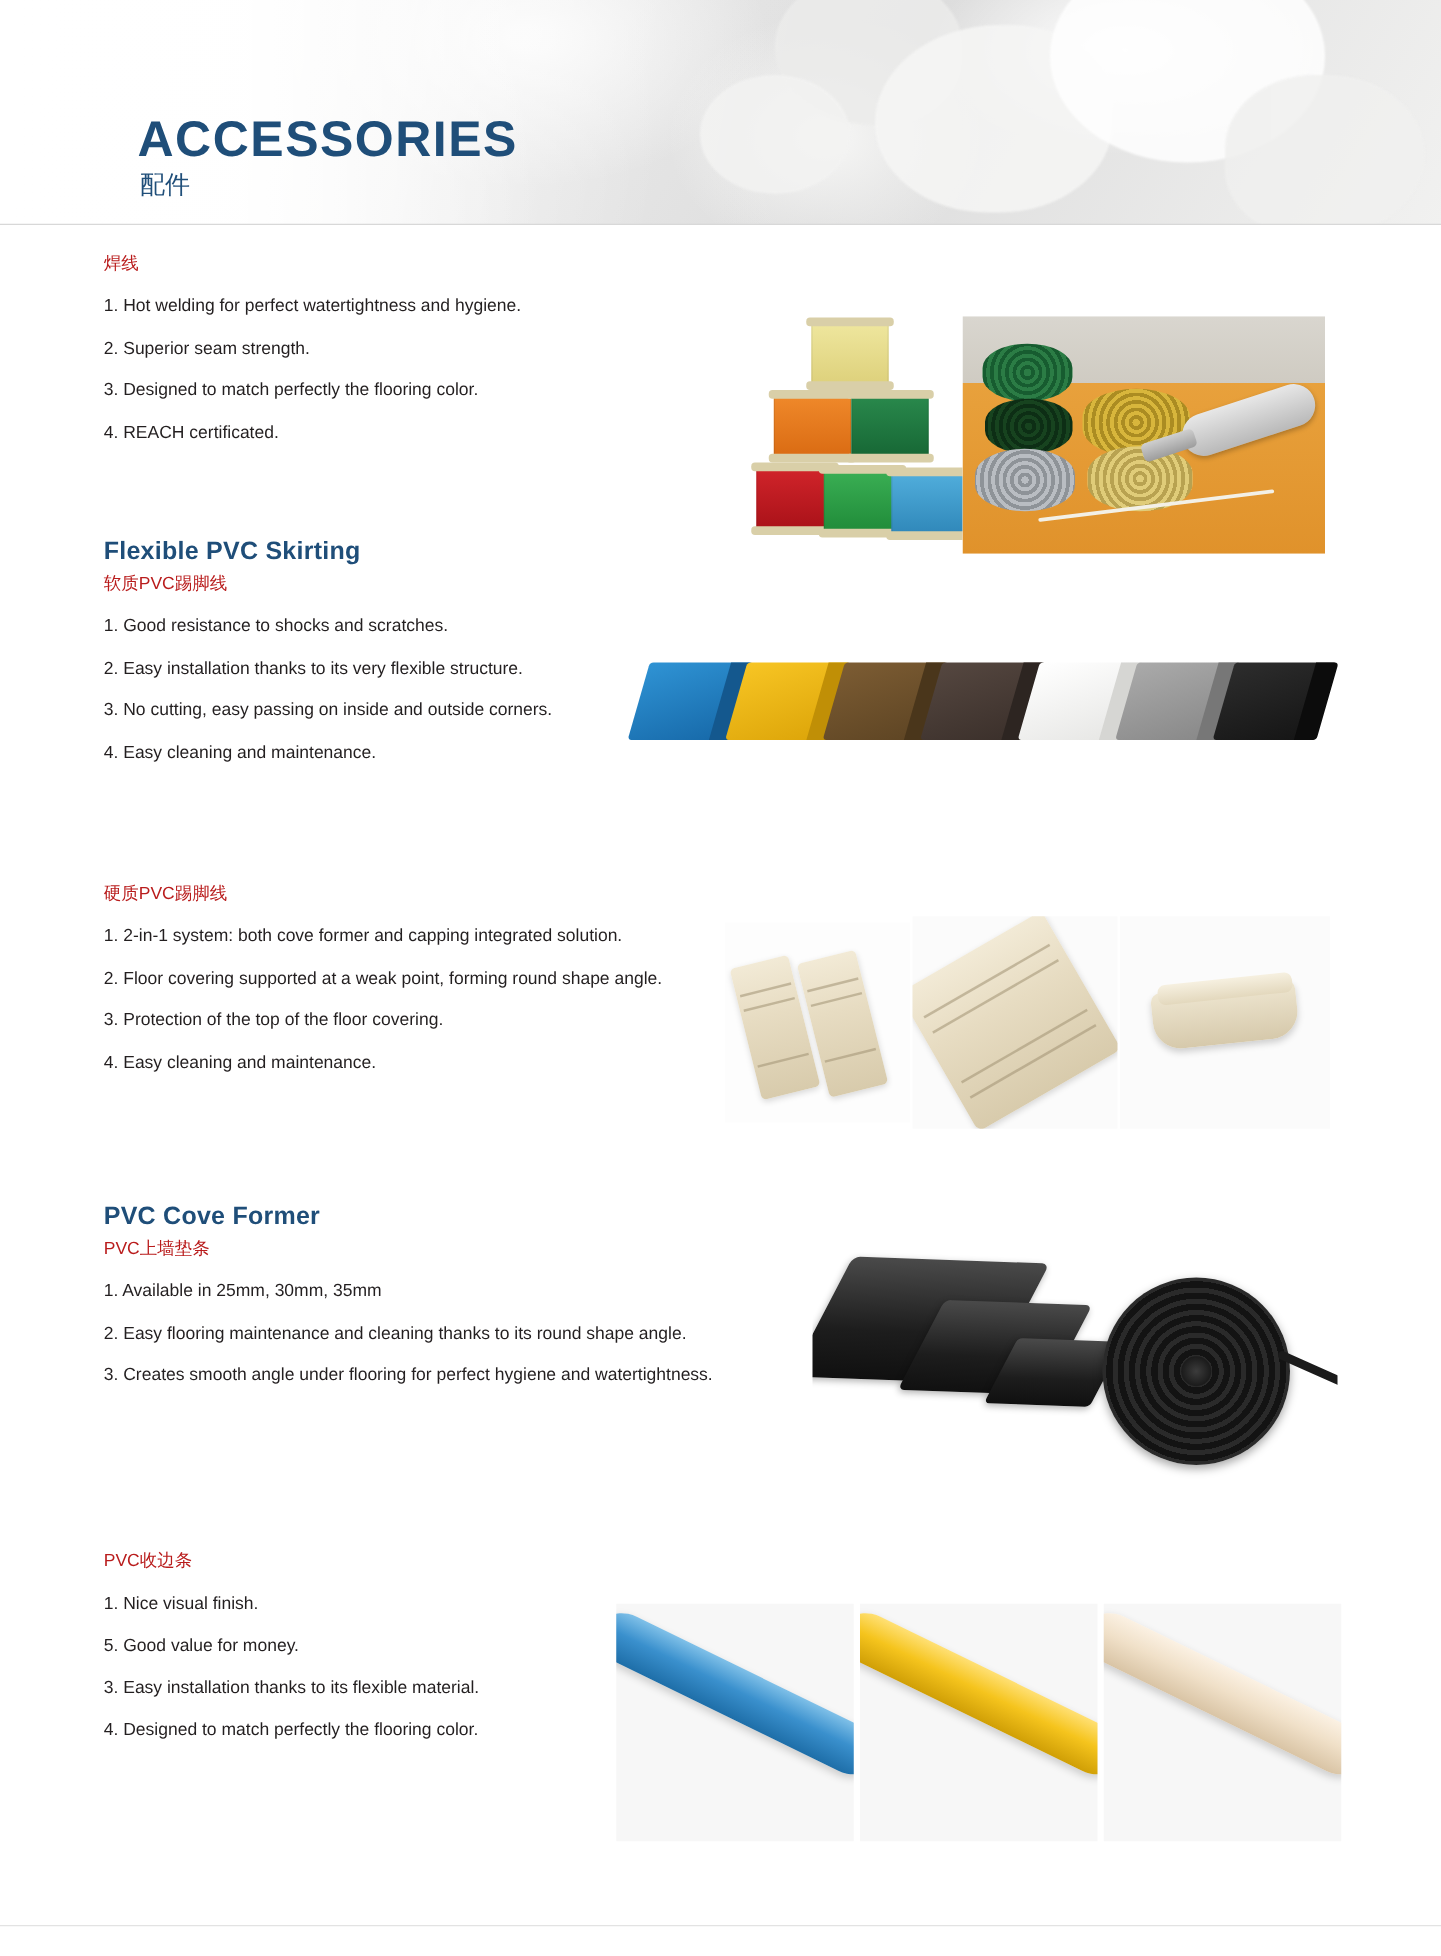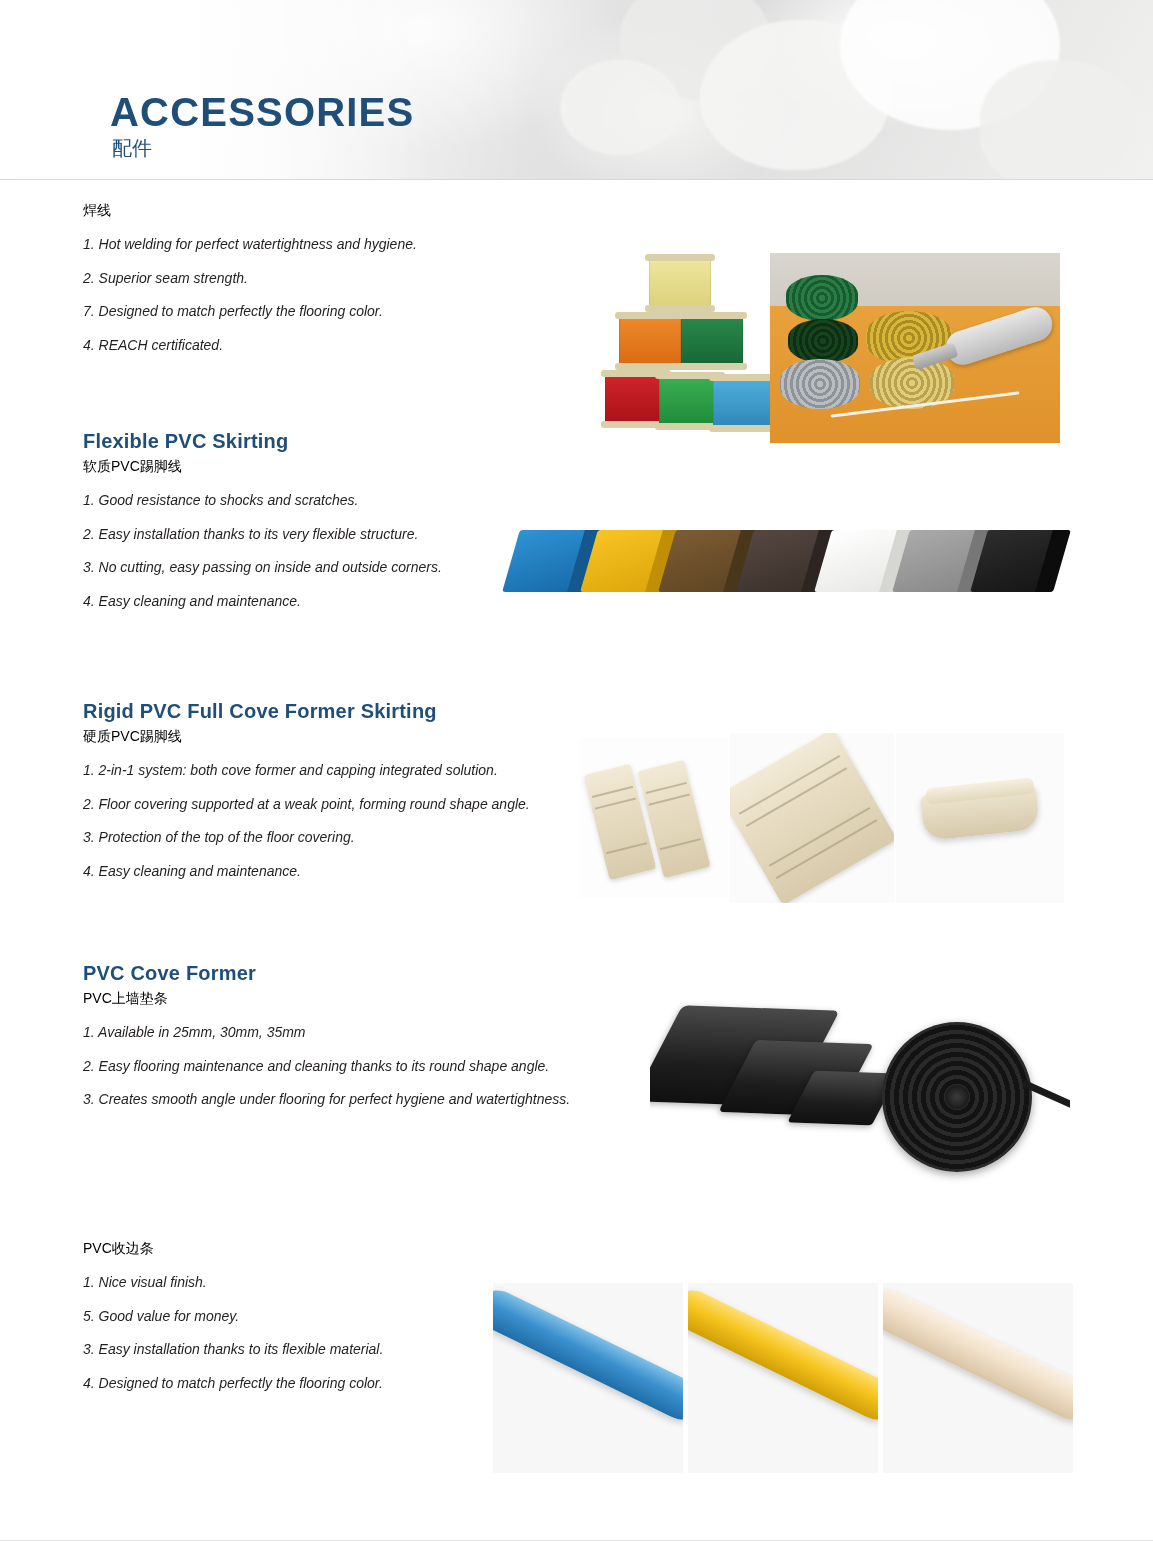--- a/index.html
+++ b/index.html
@@ -57,23 +57,23 @@
     position:absolute; left:0; bottom:0; width:1153px; height:1px; background:#d8d8d8;
   }
 
   
   .section { position:absolute; }
   .sec-title {
     font-size:20px; font-weight:bold; color:#1f4e79; margin:0; line-height:1.1;
     letter-spacing:.2px;
   }
   .sec-sub {
-    font-size:14px; color:#000000; margin:7px 0 0 0; line-height:1.1;
-  }
-  .bullets { margin:18px 0 0 0; padding:0; list-style:none;font-style:italic; }
+    font-size:14px; color:#b91c1c; margin:7px 0 0 0; line-height:1.1;
+  }
+  .bullets { margin:18px 0 0 0; padding:0; list-style:none; }
   .bullets li { font-size:14px; color:#231f20; line-height:1.25; margin-bottom:16px; }
 
   
   .photo { position:absolute; overflow:hidden; background:#fff; }
 
   
   .spool-pile { position:absolute; left:605px; top:253px; width:150px; height:190px; }
   .spool {
     position:absolute; width:62px; height:52px; border-radius:4px;
     box-shadow:inset 0 0 0 1px rgba(0,0,0,.08);
@@ -150,21 +150,21 @@
     <div class="header-sub">配件</div>
   </div>
   <div class="header-rule"></div>
 </div>
 
 <div class="section" style="left:83px; top:196px; width:480px;">
   <div class="sec-sub">焊线</div>
   <ul class="bullets">
     <li>1. Hot welding for perfect watertightness and hygiene.</li>
     <li>2. Superior seam strength.</li>
-    <li>7. Designed to match perfectly the flooring color.</li>
+    <li>3. Designed to match perfectly the flooring color.</li>
     <li>4. REACH certificated.</li>
   </ul>
 </div>
 
 <div class="spool-pile">
   <div class="spool" style="left:44px; top:4px;  background:linear-gradient(180deg,#efe79f,#ddd07a);"></div>
   <div class="spool" style="left:14px; top:62px; background:linear-gradient(180deg,#f08a2b,#d96a12);"></div>
   <div class="spool" style="left:76px; top:62px; background:linear-gradient(180deg,#2a8a4d,#166634);"></div>
   <div class="spool" style="left:0px;  top:120px; background:linear-gradient(180deg,#d2252b,#a81118);"></div>
   <div class="spool" style="left:54px; top:122px; background:linear-gradient(180deg,#3bb055,#1f8a38);"></div>
@@ -211,21 +211,20 @@
     </div>
   <div class="strip" style="left:396px; background:linear-gradient(160deg,#aaaaaa,#878787);">
       <div class="fold" style="background:#777777;"></div>
     </div>
   <div class="strip" style="left:474px; background:linear-gradient(160deg,#2d2d2d,#141414);">
       <div class="fold" style="background:#0c0c0c;"></div>
     </div>
 </div>
 
 <div class="section" style="left:83px; top:700px; width:520px;">
-  <h2 class="sec-title">Rigid  PVC Full Cove Former Skirting</h2>
   <div class="sec-sub">硬质PVC踢脚线</div>
   <ul class="bullets">
     <li>1. 2-in-1 system: both cove former and capping integrated solution.</li>
     <li>2. Floor covering supported at a weak point, forming round shape angle.</li>
     <li>3. Protection of the top of the floor covering.</li>
     <li>4. Easy cleaning and maintenance.</li>
   </ul>
 </div>
 
 <div class="photo cfs1">

